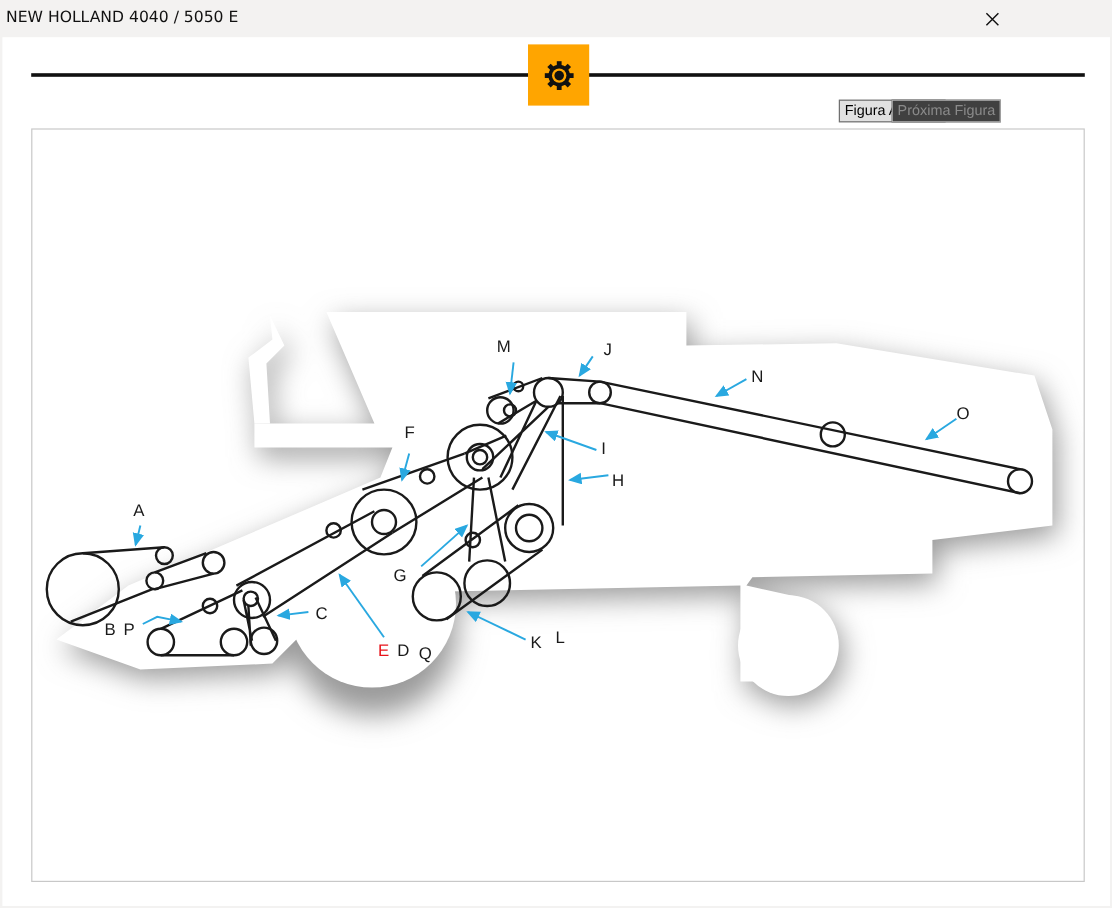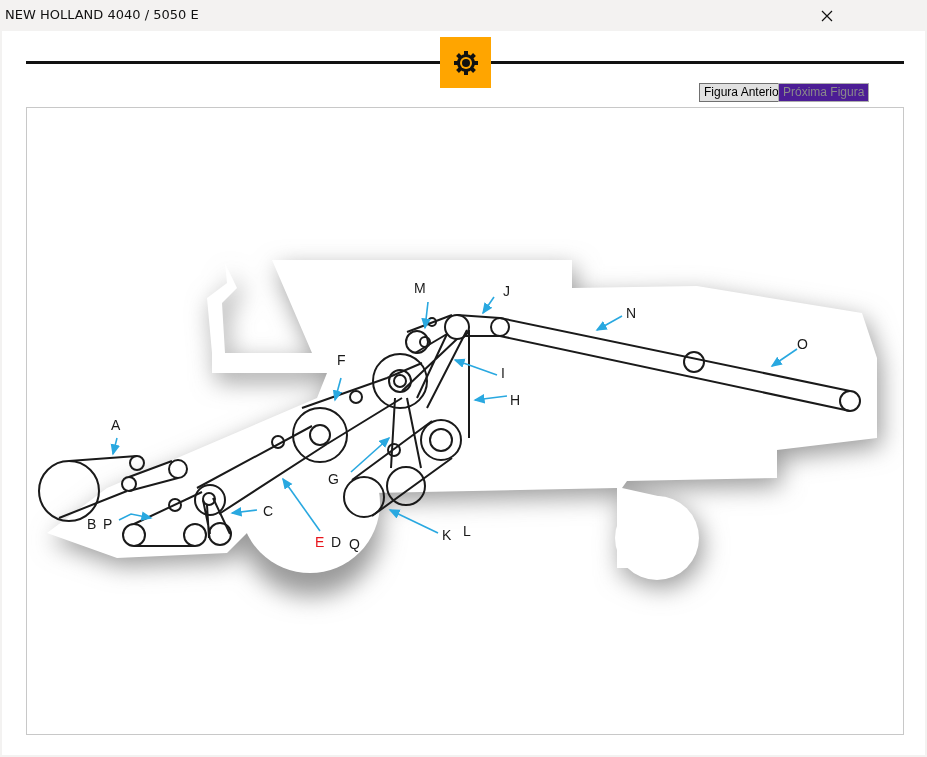--- a/index.html
+++ b/index.html
@@ -5,21 +5,21 @@
   html,body{margin:0;padding:0;}
   body{width:927px;height:757px;background:#f3f2f1;font-family:"Liberation Sans",sans-serif;position:relative;overflow:hidden;}
   .titlebar{position:absolute;left:0;top:0;width:850px;height:31px;background:#f3f2f1;}
   .title{position:absolute;left:5px;top:7px;font-size:14px;color:#111;font-family:"DejaVu Sans",sans-serif;font-size:13px;}
   .close{position:absolute;right:0;top:0;width:46px;height:31px;display:flex;align-items:center;justify-content:center;cursor:pointer;}
   .content{position:absolute;left:2px;top:31px;width:923px;height:724px;background:#fff;}
   .rule{position:absolute;left:24px;top:30px;width:878px;height:3px;background:#111;}
   .gearbox{position:absolute;left:438px;top:6px;width:51px;height:51px;background:#ffa500;display:flex;align-items:center;justify-content:center;cursor:pointer;}
   .btn{position:absolute;top:52px;height:17px;border:1px solid #707070;background:#e1e1e1;font-size:12px;line-height:17px;padding:0 4px;color:#000;font-family:"Liberation Sans",sans-serif;cursor:pointer;}
   .btn.prev{left:697px;}
-  .btn.next{left:776px;color:#8a8a8a;border-color:#adadad;background:#4c1d95;}
+  .btn.next{left:741px;color:#8a8a8a;border-color:#adadad;background:#404040;}
   .figure{position:absolute;left:24px;top:76px;width:876px;height:626px;border:1px solid #c8c8c8;background:#fff;overflow:hidden;}
   svg text{font-family:"Liberation Sans",sans-serif;font-size:14px;}
 </style>
 </head>
 <body>
 
 <div class="titlebar">
   <span class="title">NEW HOLLAND 4040 / 5050 E</span>
   <div class="close">
     <svg width="12" height="12" viewBox="0 0 12 12">

